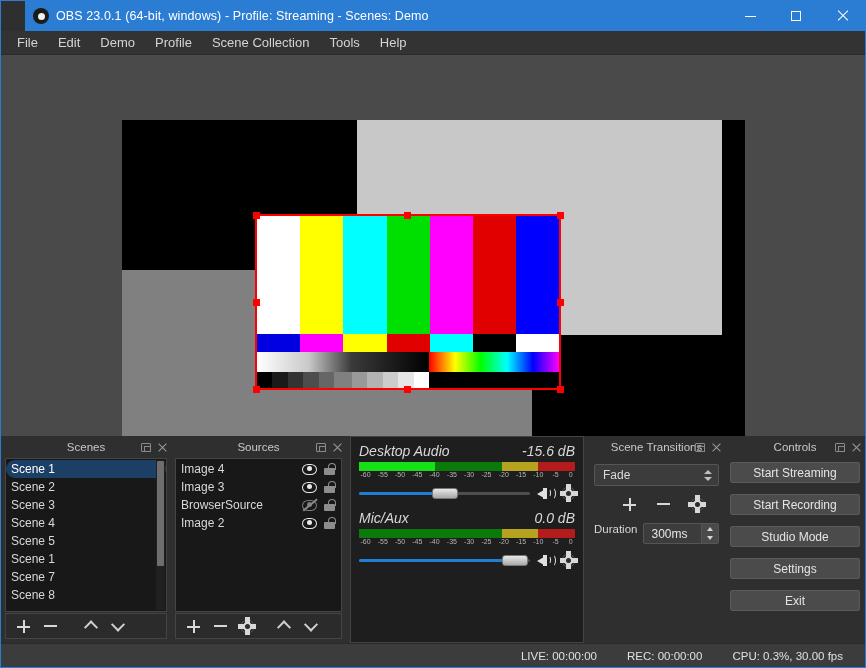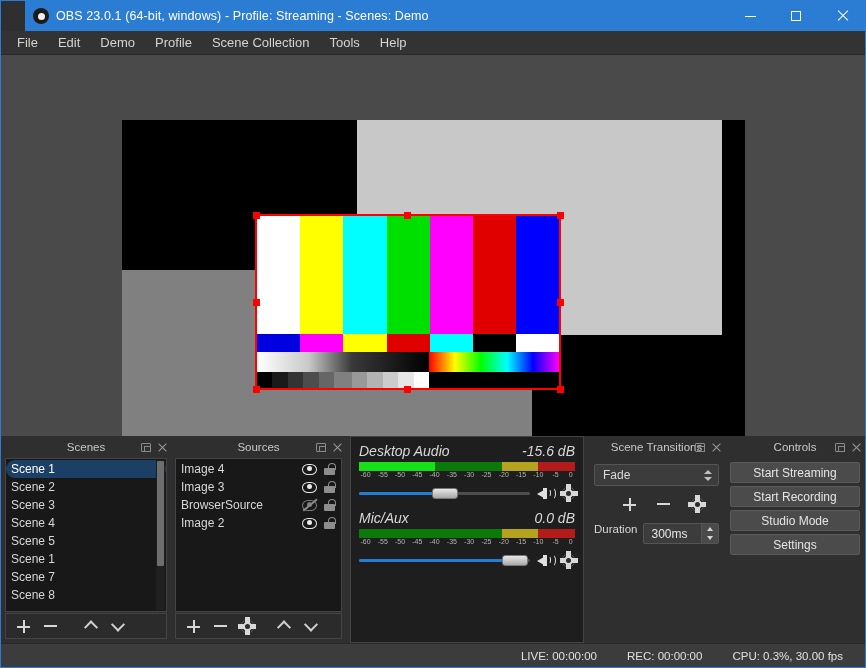--- a/index.html
+++ b/index.html
@@ -308,21 +308,21 @@
     border-left: 1px solid #555;
   }
   .sp-half {
     flex: 1 1 50%; display: flex; align-items: center; justify-content: center;
     background: #4a4a4a;
   }
   .sp-up { width: 0;height:0;border-left:3.5px solid transparent;border-right:3.5px solid transparent;border-bottom:4px solid #d6d6d6; }
   .sp-dn { width: 0;height:0;border-left:3.5px solid transparent;border-right:3.5px solid transparent;border-top:4px solid #d6d6d6; }
 
   
-  .ctrl-body { padding: 4px 5px 0 5px; display: flex; flex-direction: column; gap: 3px; }
+  .ctrl-body { padding: 4px 5px 0 5px; display: flex; flex-direction: column; gap: 11px; }
   .ctrl-btn {
     height: 21px; background: #4b4b4b; border: 1px solid #5a5a5a;
     color: #e4e4e4; font-size: 12px; display: flex;
     align-items: center; justify-content: center; border-radius: 2px;
   }
 
   
   .statusbar {
     flex: 0 0 24px; height: 24px; background: #3c3c3c;
     display: flex; align-items: center; justify-content: flex-end;
@@ -691,20 +691,21 @@
         <div class="hdr-icons">
           <div class="ic-float"></div>
           <div class="ic-x"></div>
         </div>
       </div>
       <div class="ctrl-body">
         <div class="ctrl-btn">Start Streaming</div>
         <div class="ctrl-btn">Start Recording</div>
         <div class="ctrl-btn">Studio Mode</div>
         <div class="ctrl-btn">Settings</div>
+        <div class="ctrl-btn">Exit</div>
       </div>
     </div>
   </div>
 
   <div class="statusbar">
     <span>LIVE: 00:00:00</span>
     <span>REC: 00:00:00</span>
     <span>CPU: 0.3%, 30.00 fps</span>
   </div>
 </div>

